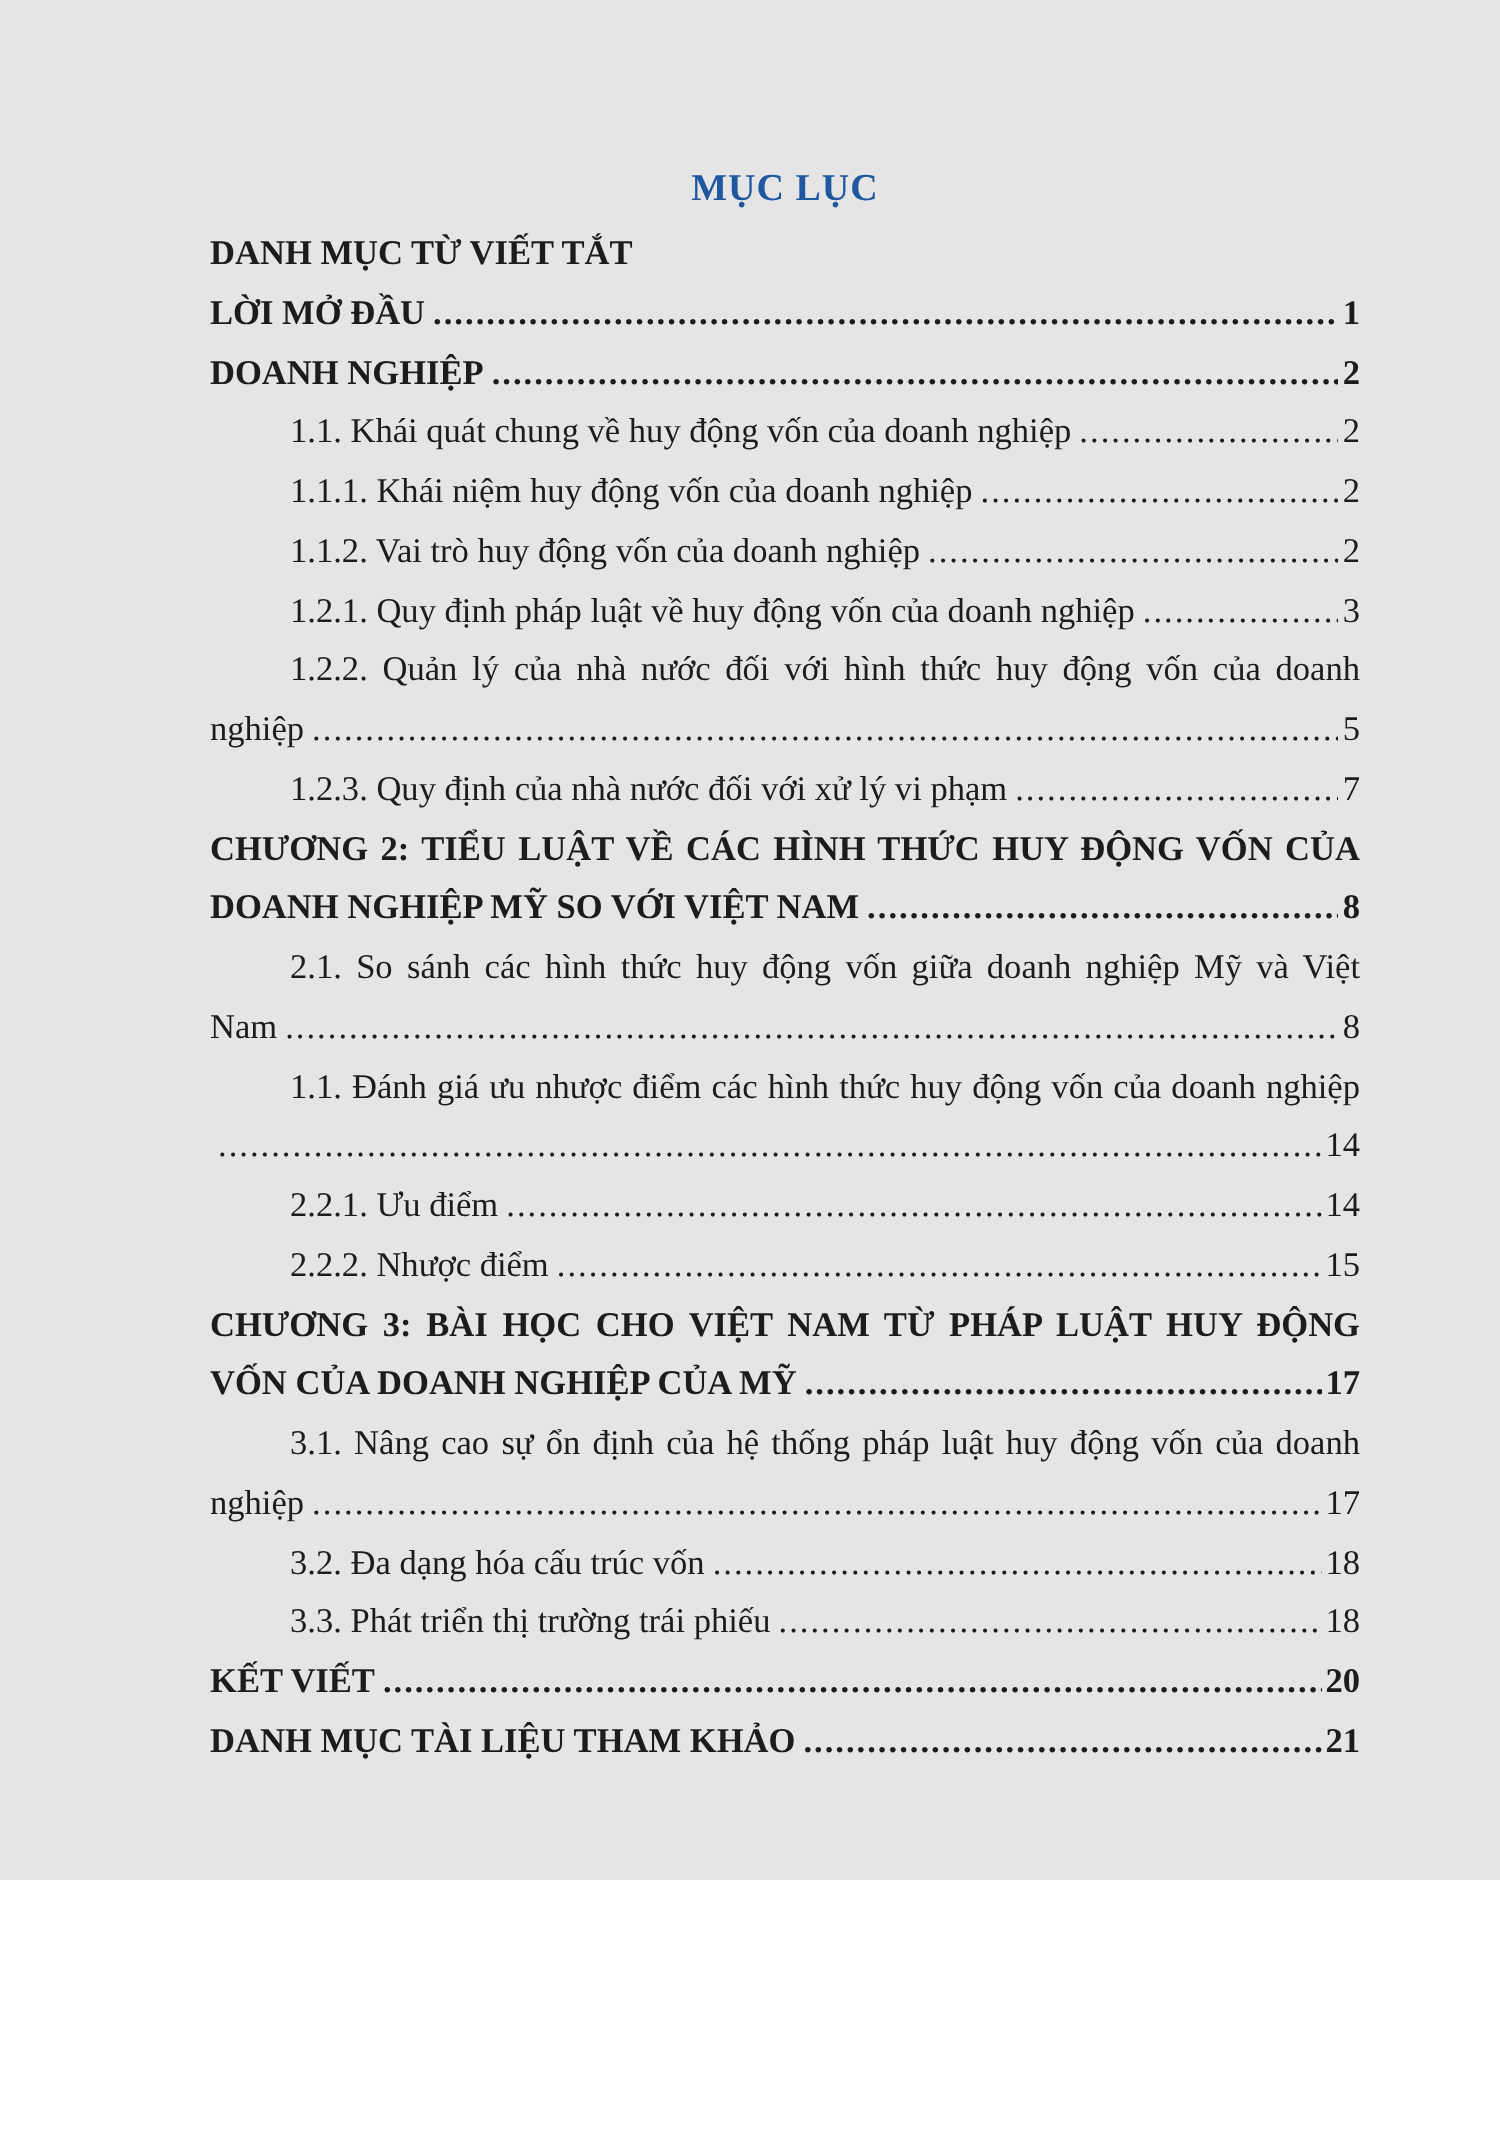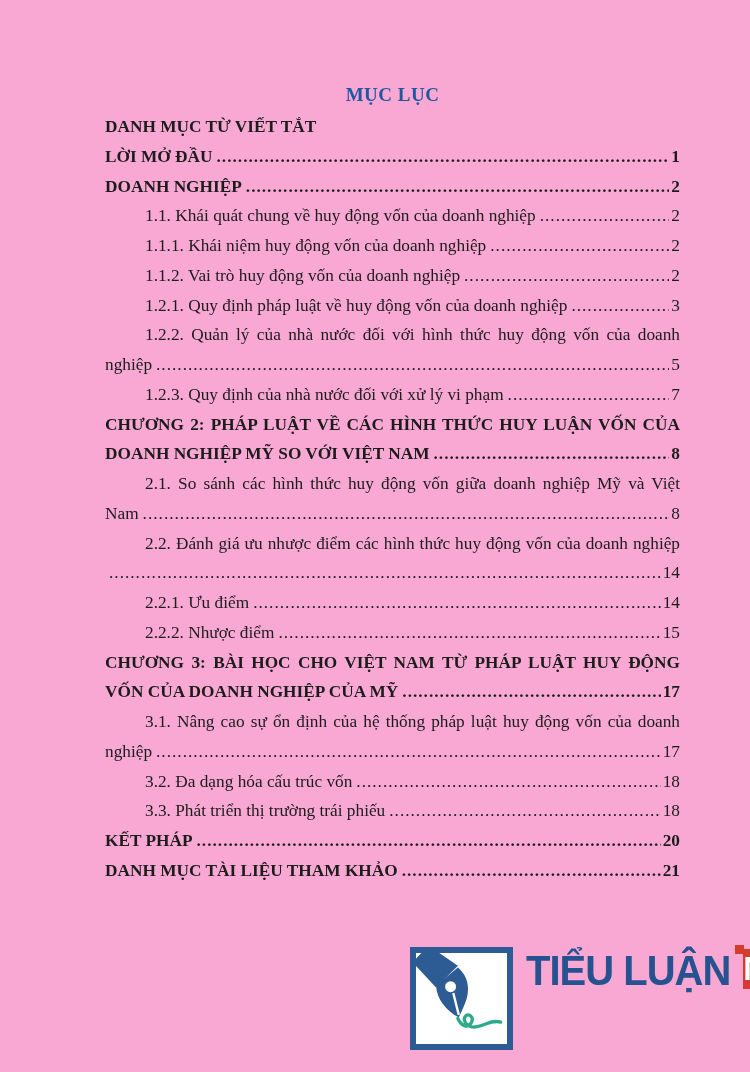--- a/index.html
+++ b/index.html
@@ -1,19 +1,19 @@
 <!DOCTYPE html>
 <html><head>
 <meta charset="utf-8">
 <style>
   html,body{margin:0;padding:0;background:#ffffff;}
   .page{
     position:relative;
-    width:750px;height:1072px;
-    background:#f9a8d4;
+    width:750px;height:940px;
+    background:#e5e5e5;
     font-family:"Liberation Serif","DejaVu Serif",serif;
     color:#1c1c1c;
     overflow:hidden;
   }
   .doc-title{
     position:absolute;top:84px;left:105px;width:575px;
     margin:0;text-align:center;
     font-size:19px;font-weight:bold;color:#2058A0;
     letter-spacing:0.5px;
   }
@@ -118,33 +118,33 @@
       <div class="row">
         <span class="t">nghiệp</span>
         <span class="dots">............................................................................................................................................................................................................................</span>
         <span class="pg">5</span>
       </div>
       <div class="row ind">
         <span class="t">1.2.3. Quy định của nhà nước đối với xử lý vi phạm</span>
         <span class="dots">............................................................................................................................................................................................................................</span>
         <span class="pg">7</span>
       </div>
-      <div class="row b just"><span class="t">CHƯƠNG 2: PHÁP LUẬT VỀ CÁC HÌNH THỨC HUY LUẬN VỐN CỦA</span></div>
+      <div class="row b just"><span class="t">CHƯƠNG 2: TIỂU LUẬT VỀ CÁC HÌNH THỨC HUY ĐỘNG VỐN CỦA</span></div>
       <div class="row b">
         <span class="t">DOANH NGHIỆP MỸ SO VỚI VIỆT NAM</span>
         <span class="dots">............................................................................................................................................................................................................................</span>
         <span class="pg">8</span>
       </div>
       <div class="row ind just"><span class="t">2.1. So sánh các hình thức huy động vốn giữa doanh nghiệp Mỹ và Việt</span></div>
       <div class="row">
         <span class="t">Nam</span>
         <span class="dots">............................................................................................................................................................................................................................</span>
         <span class="pg">8</span>
       </div>
-      <div class="row ind just"><span class="t">2.2. Đánh giá ưu nhược điểm các hình thức huy động vốn của doanh nghiệp</span></div>
+      <div class="row ind just"><span class="t">1.1. Đánh giá ưu nhược điểm các hình thức huy động vốn của doanh nghiệp</span></div>
       <div class="row">
         <span class="dots">............................................................................................................................................................................................................................</span>
         <span class="pg">14</span>
       </div>
       <div class="row ind">
         <span class="t">2.2.1. Ưu điểm</span>
         <span class="dots">............................................................................................................................................................................................................................</span>
         <span class="pg">14</span>
       </div>
       <div class="row ind">
@@ -168,21 +168,21 @@
         <span class="t">3.2. Đa dạng hóa cấu trúc vốn</span>
         <span class="dots">............................................................................................................................................................................................................................</span>
         <span class="pg">18</span>
       </div>
       <div class="row ind">
         <span class="t">3.3. Phát triển thị trường trái phiếu</span>
         <span class="dots">............................................................................................................................................................................................................................</span>
         <span class="pg">18</span>
       </div>
       <div class="row b">
-        <span class="t">KẾT PHÁP</span>
+        <span class="t">KẾT VIẾT</span>
         <span class="dots">............................................................................................................................................................................................................................</span>
         <span class="pg">20</span>
       </div>
       <div class="row b">
         <span class="t">DANH MỤC TÀI LIỆU THAM KHẢO</span>
         <span class="dots">............................................................................................................................................................................................................................</span>
         <span class="pg">21</span>
       </div>
     </div>
 

